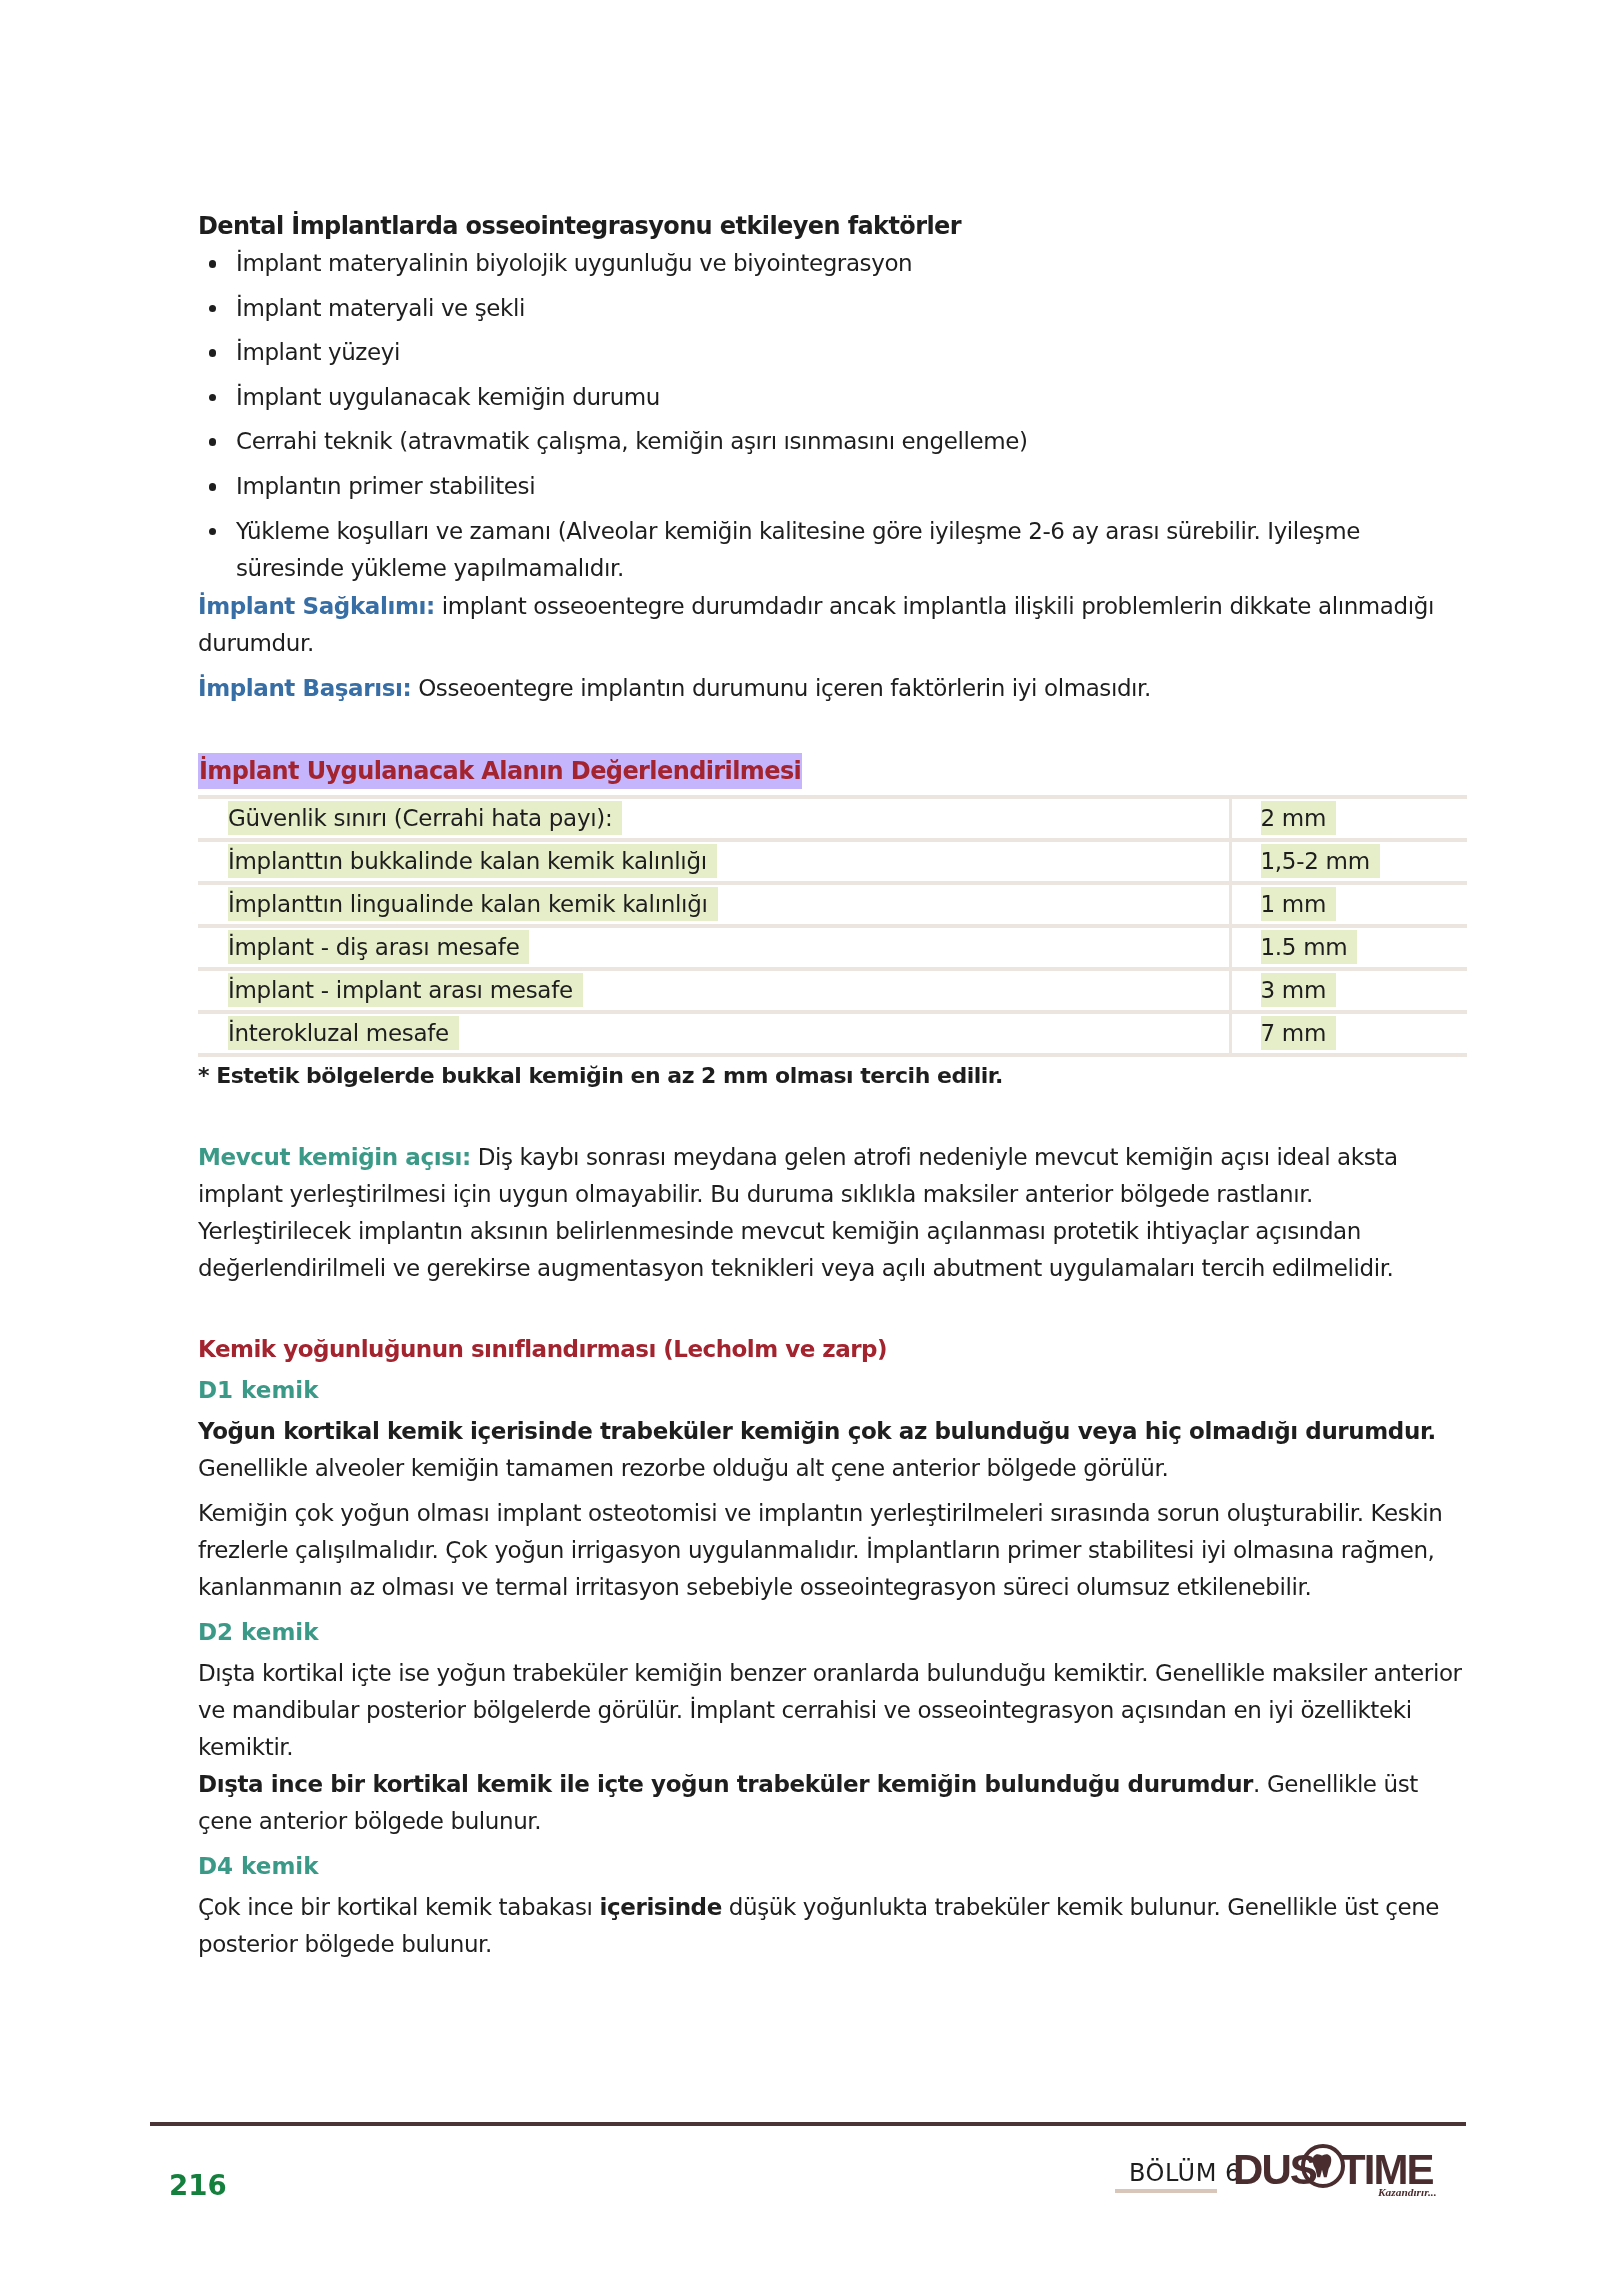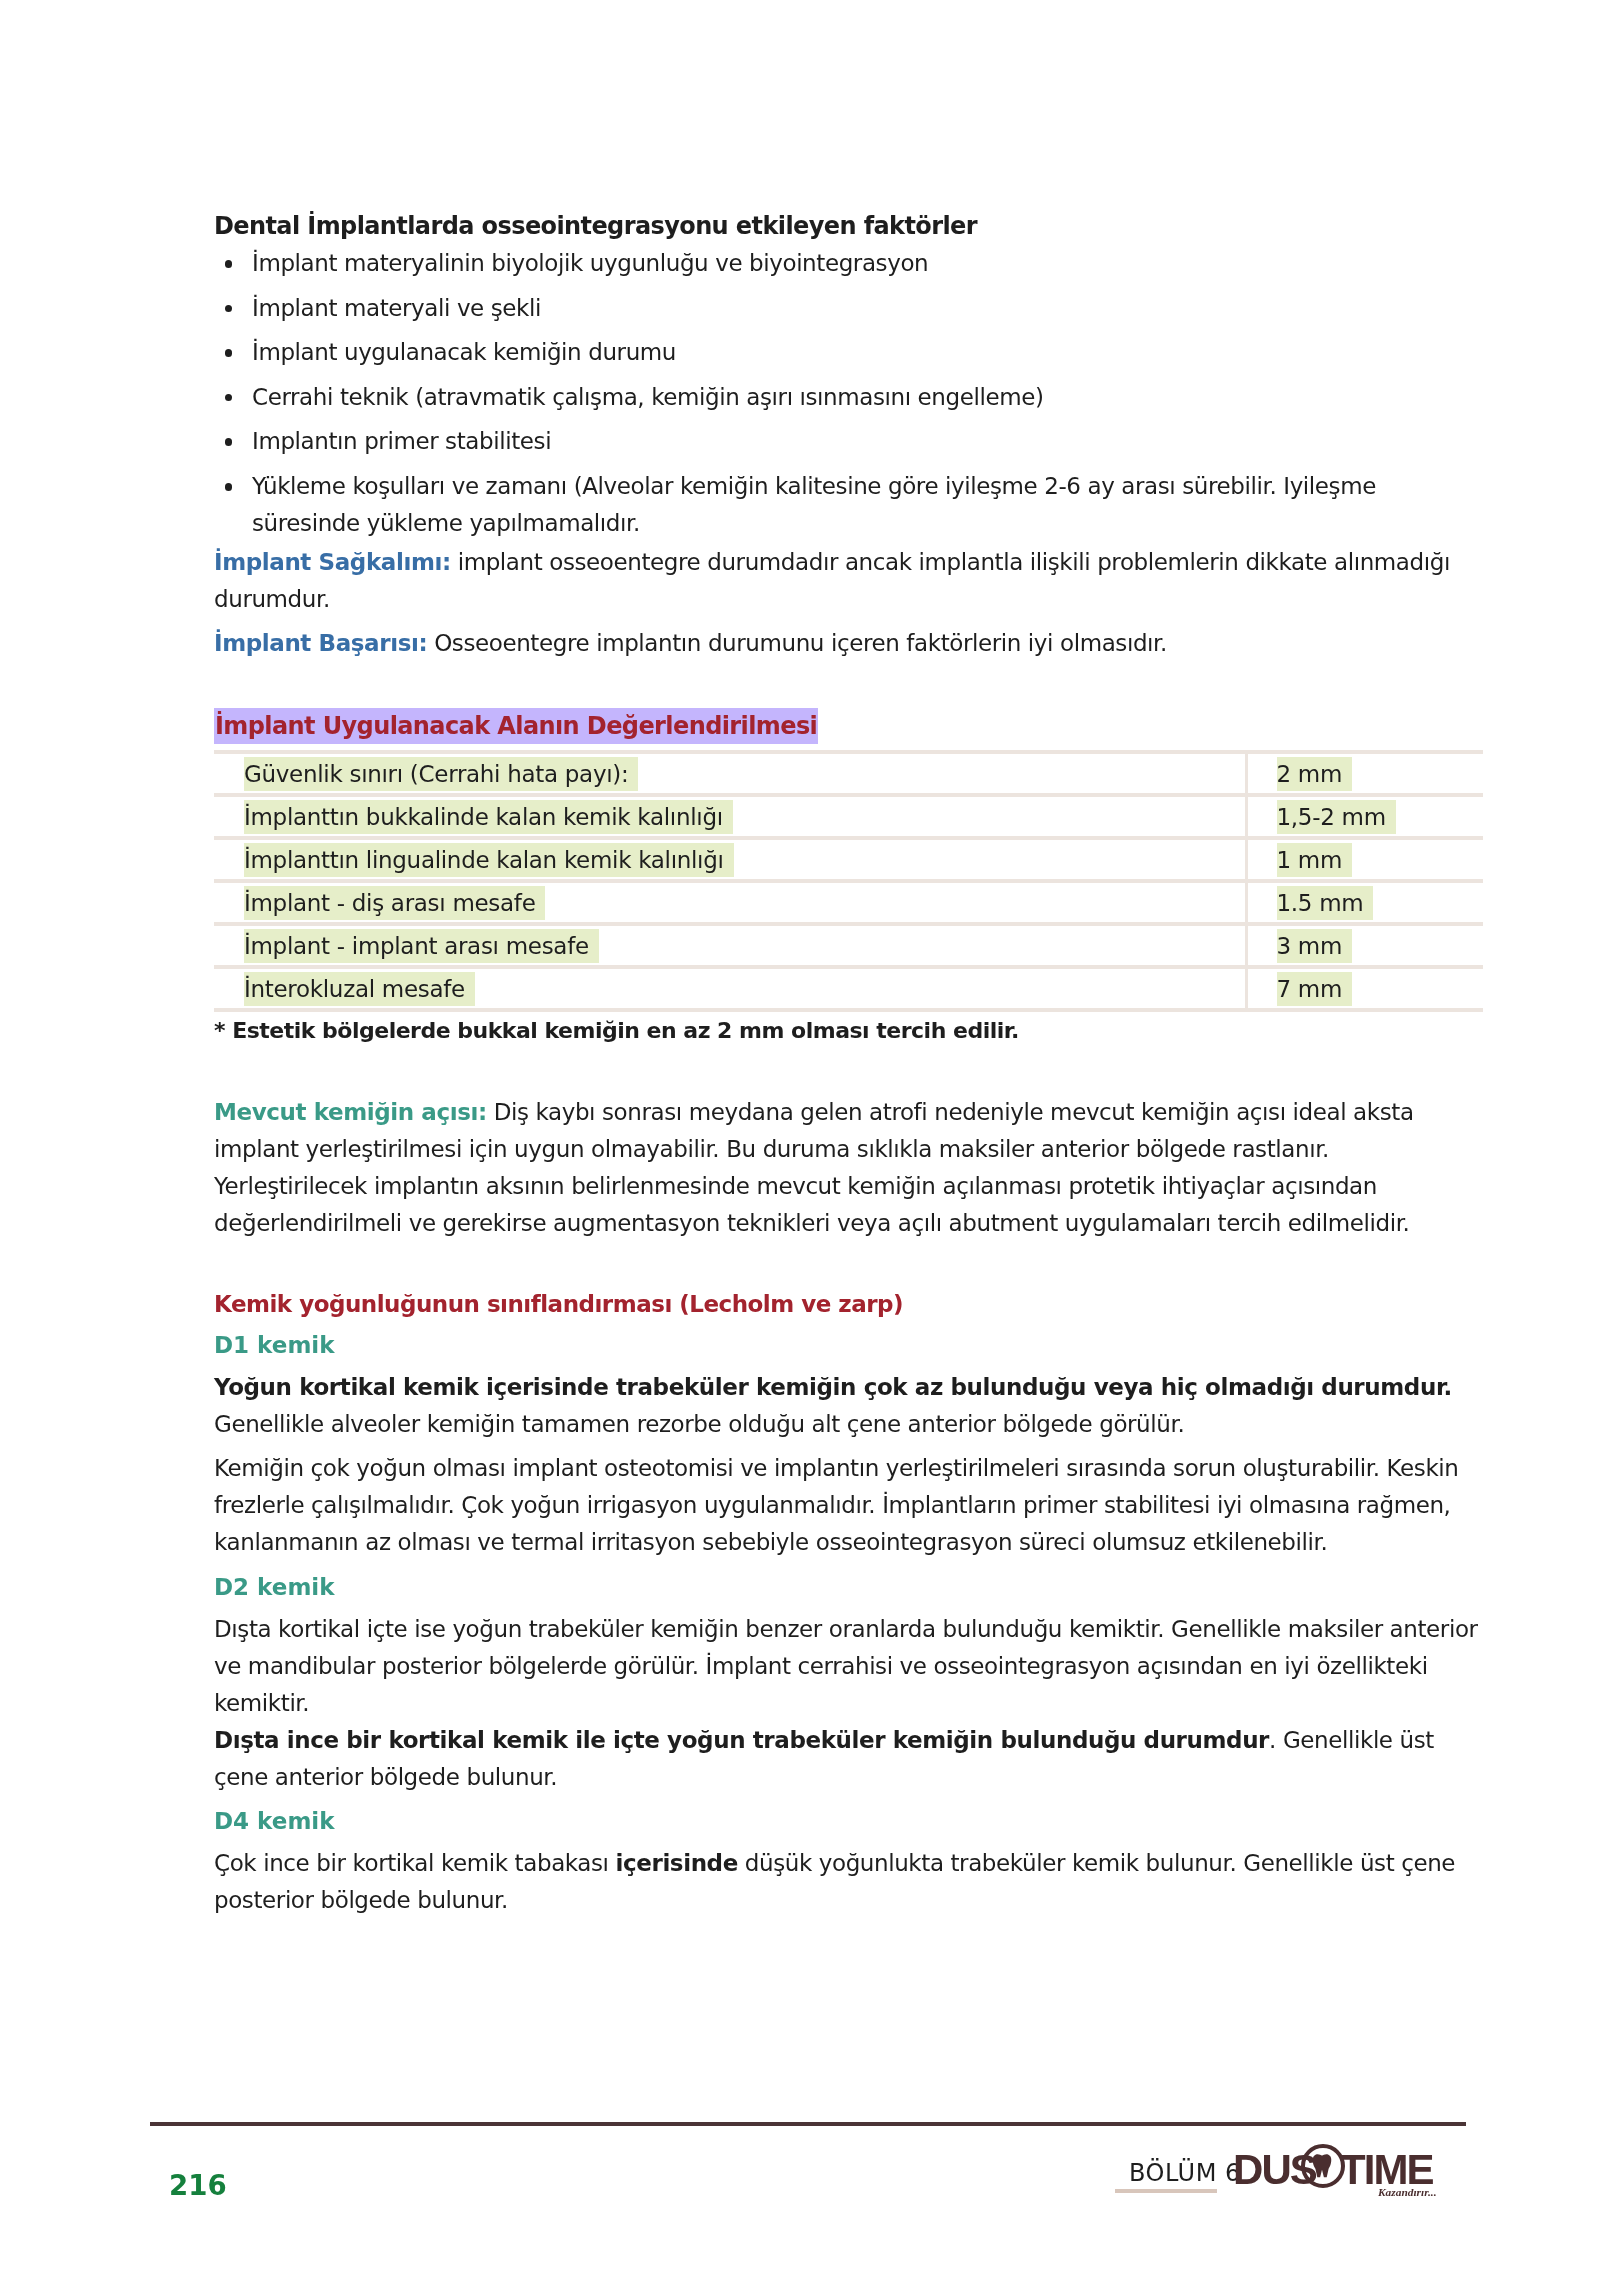--- a/index.html
+++ b/index.html
@@ -1,18 +1,18 @@
 <!DOCTYPE html>
 <html style="font-size:15px"><head>
 <meta charset="utf-8">
 <style>
   html, body { margin: 0; padding: 0; background: #ffffff; }
   body { width: 1618px; height: 2269px; position: relative; overflow: hidden;
          font-family: "DejaVu Sans", sans-serif; color: #1e1e1e; }
-  .page { position: absolute; left: 214px; top: 207px; width: 1269px; }
+  .page { position: absolute; left: 198px; top: 207px; width: 1269px; }
   .p { font-size: 23px; line-height: 37px; letter-spacing: -0.4px; margin: 0; }
   .h-dark { font-weight: bold; font-size: 24px; line-height: 38px; letter-spacing: -0.6px; margin: 0; }
   ul.bullets { list-style: none; padding: 0; margin: 0; }
   ul.bullets li { position: relative; padding-left: 38px; font-size: 23px; line-height: 37px;
                   letter-spacing: -0.4px; margin-bottom: 7.6px; }
   ul.bullets li::before { content: ""; position: absolute; left: 10.5px; top: 15px; width: 7.6px; height: 7.6px;
                           border-radius: 50%; background: #1e1e1e; }
   .blue { color: #386ea6; font-weight: bold; text-align: center; }
   .teal { color: #3a9a87; font-weight: bold; }
   .red { color: #a3232e; font-weight: bold; }
@@ -44,20 +44,21 @@
 </style>
 </head>
 <body>
 
 <div class="page">
 
   <p class="h-dark">Dental İmplantlarda osseointegrasyonu etkileyen faktörler</p>
   <ul class="bullets">
     <li>İmplant materyalinin biyolojik uygunluğu ve biyointegrasyon</li>
     <li>İmplant materyali ve şekli</li>
+    <li>İmplant yüzeyi</li>
     <li>İmplant uygulanacak kemiğin durumu</li>
     <li>Cerrahi teknik (atravmatik çalışma, kemiğin aşırı ısınmasını engelleme)</li>
     <li>Implantın primer stabilitesi</li>
     <li style="margin-bottom:1.9px">Yükleme koşulları ve zamanı (Alveolar kemiğin kalitesine göre iyileşme 2-6 ay arası sürebilir. Iyileşme süresinde yükleme yapılmamalıdır.</li>
   </ul>
 
   <p class="p">
     <span class="blue">İmplant Sağkalımı:</span><span> implant osseoentegre durumdadır ancak implantla ilişkili problemlerin dikkate alınmadığı durumdur.</span>
   </p>
   <p class="p" style="margin-top:7.6px">

